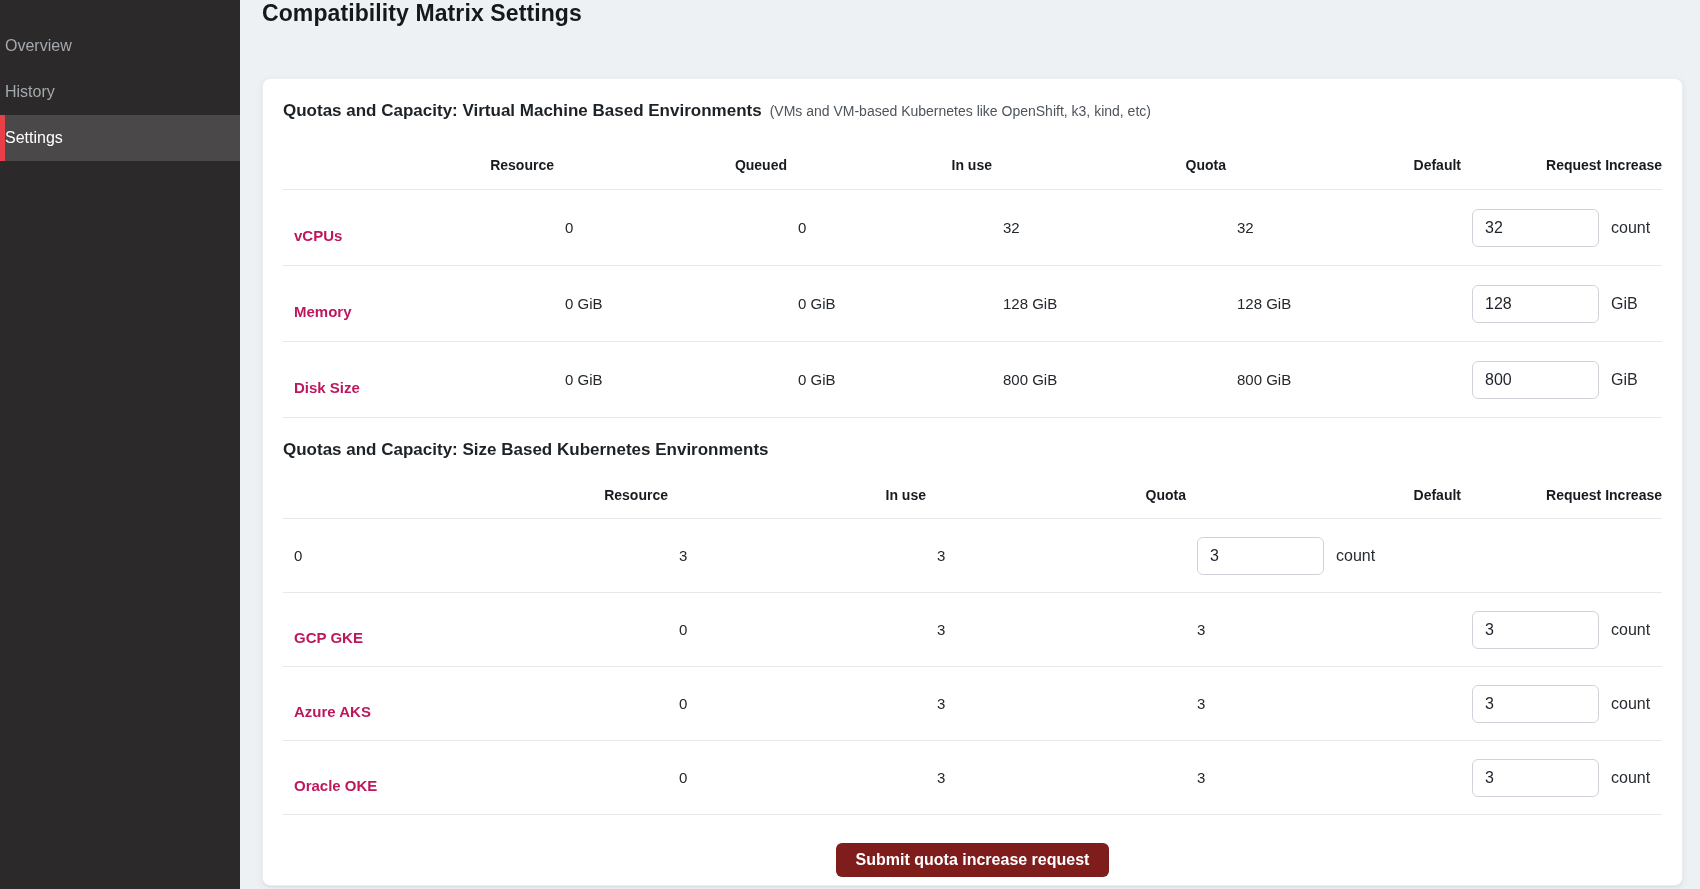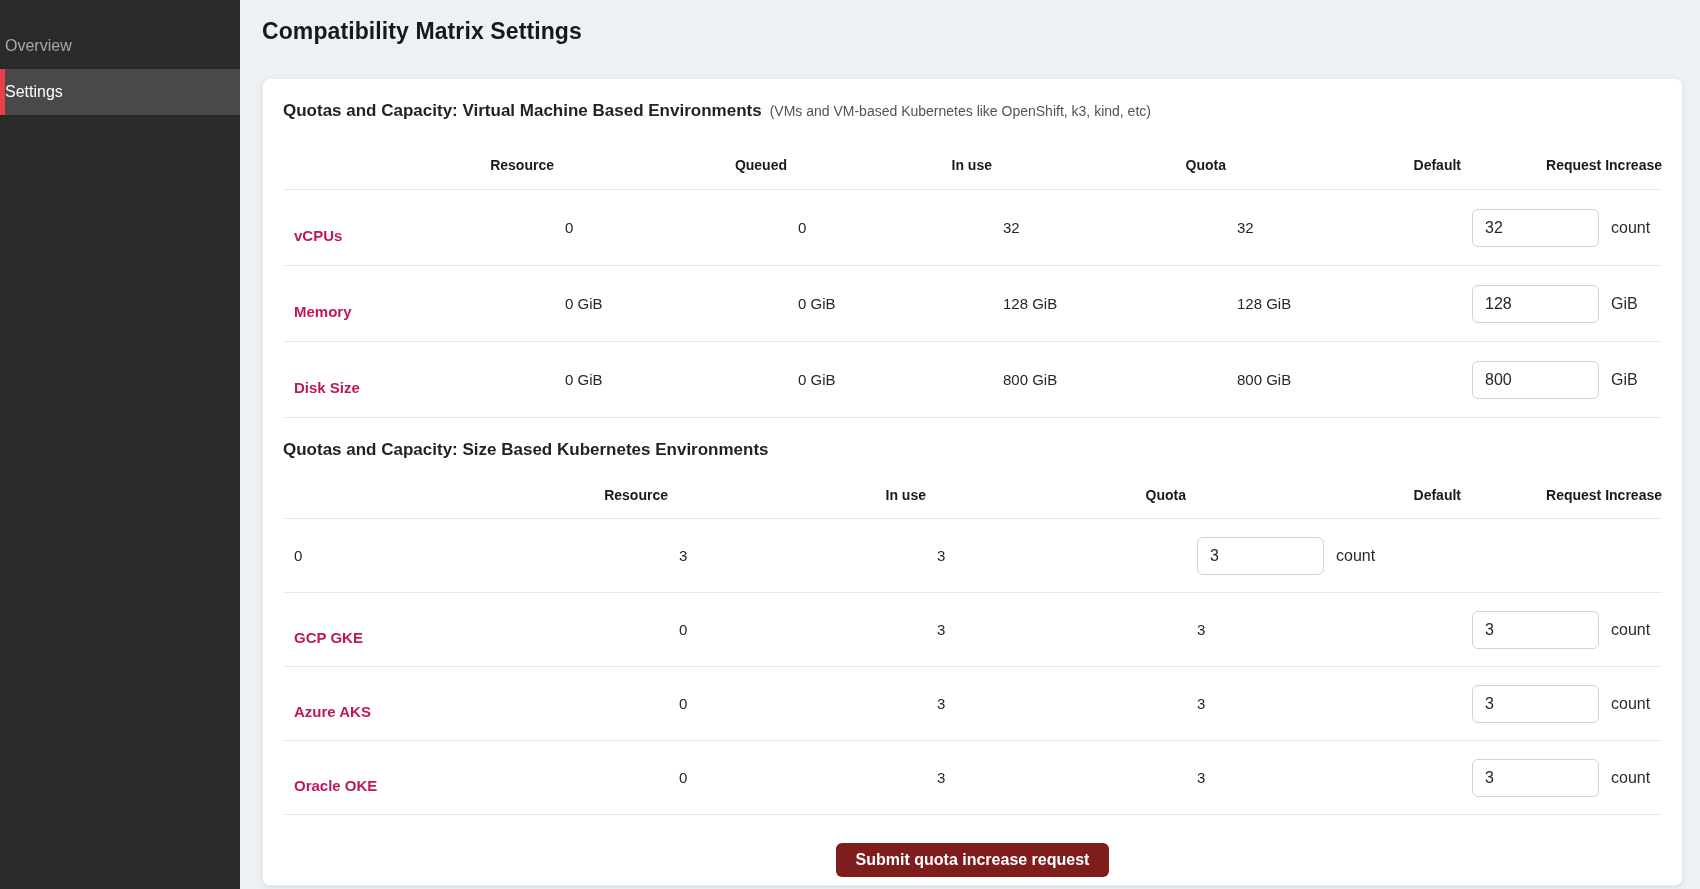--- a/index.html
+++ b/index.html
@@ -29,21 +29,21 @@
   }
   .nav-item.active {
     background:#4a4848;
     color:#ffffff;
     border-left-color:#e83f48;
   }
 
   
   .main { flex:1; position:relative; }
   .page-title {
-    position:absolute; left:22px; top:18px;
+    position:absolute; left:22px; top:0;
     font-size:23px; font-weight:bold; color:#15181c;
     letter-spacing:0.1px;
   }
   .card {
     position:absolute; left:22px; top:78px;
     width:1421px; height:808px;
     box-sizing:border-box;
     background:#ffffff;
     border:1px solid #ebedef;
     border-radius:8px;
@@ -95,20 +95,21 @@
     font-family:"Liberation Sans", sans-serif;
     font-size:16px; font-weight:bold;
     cursor:pointer;
   }
 </style>
 </head>
 <body>
 
 <nav class="sidebar">
   <div class="nav-item">Overview</div>
+  <div class="nav-item">History</div>
   <div class="nav-item active">Settings</div>
 </nav>
 
 <div class="main">
   <div class="page-title">Compatibility Matrix Settings</div>
 
   <div class="card">
 
     <div class="section-head first">
       <span class="sec-title">Quotas and Capacity: Virtual Machine Based Environments</span><span class="sec-sub">(VMs and VM-based Kubernetes like OpenShift, k3, kind, etc)</span>

